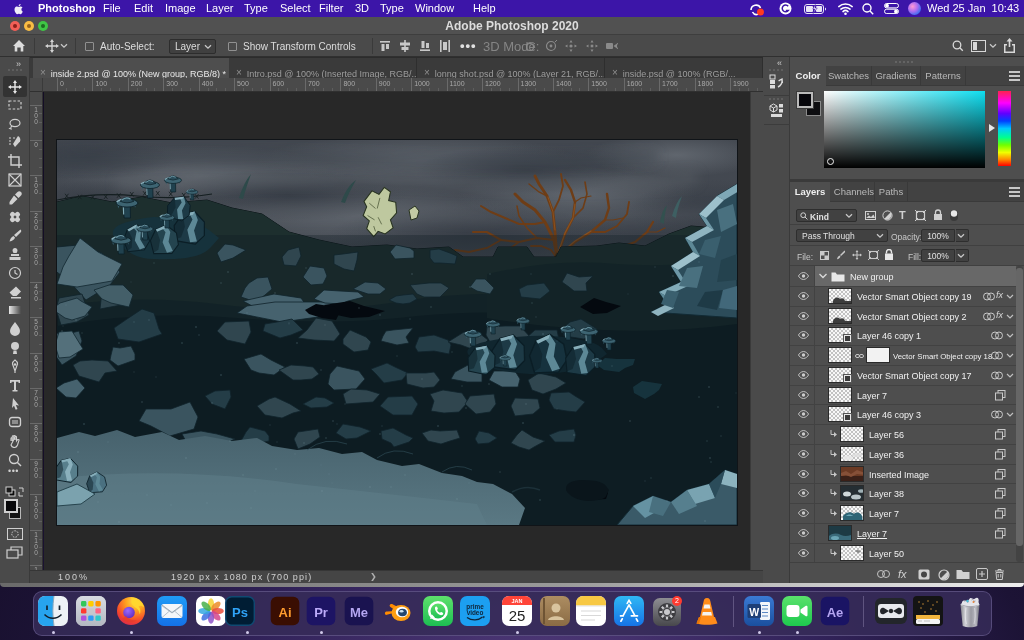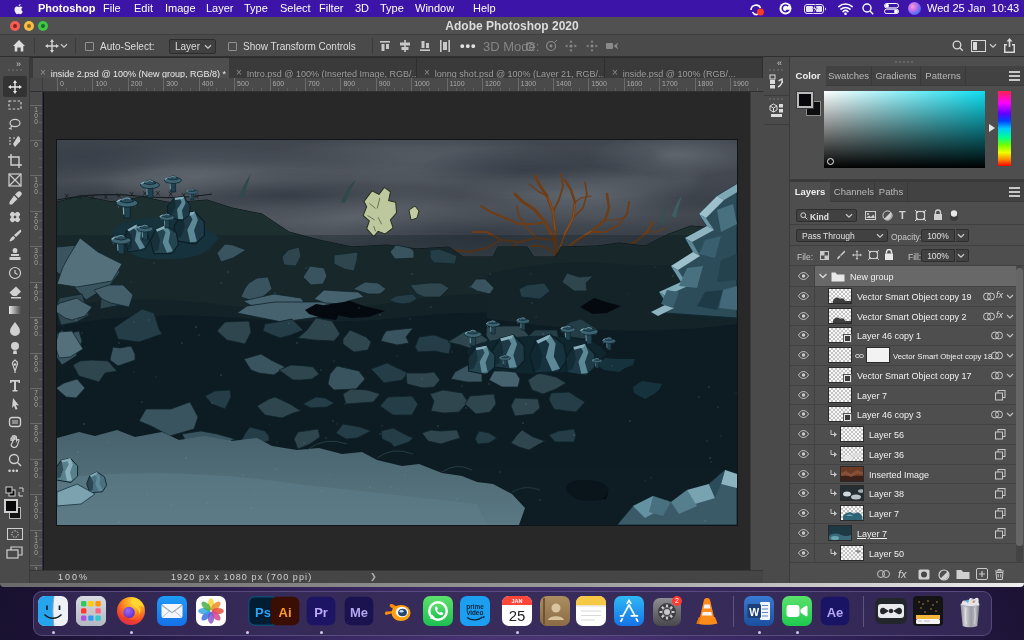--- a/index.html
+++ b/index.html
@@ -1465,21 +1465,21 @@
       <rect width="30" height="30" rx="7" fill="#fff"></rect>
       <ellipse cx="15" cy="8.2" rx="3.1" ry="6" fill="#f5d432" opacity="0.85" transform="rotate(0 15 15)"></ellipse>
       <ellipse cx="15" cy="8.2" rx="3.1" ry="6" fill="#eb8c28" opacity="0.85" transform="rotate(45 15 15)"></ellipse>
       <ellipse cx="15" cy="8.2" rx="3.1" ry="6" fill="#e84e3c" opacity="0.85" transform="rotate(90 15 15)"></ellipse>
       <ellipse cx="15" cy="8.2" rx="3.1" ry="6" fill="#d2448c" opacity="0.85" transform="rotate(135 15 15)"></ellipse>
       <ellipse cx="15" cy="8.2" rx="3.1" ry="6" fill="#8e52c8" opacity="0.85" transform="rotate(180 15 15)"></ellipse>
       <ellipse cx="15" cy="8.2" rx="3.1" ry="6" fill="#3c6ee0" opacity="0.85" transform="rotate(225 15 15)"></ellipse>
       <ellipse cx="15" cy="8.2" rx="3.1" ry="6" fill="#35a8e0" opacity="0.85" transform="rotate(270 15 15)"></ellipse>
       <ellipse cx="15" cy="8.2" rx="3.1" ry="6" fill="#48b04a" opacity="0.85" transform="rotate(315 15 15)"></ellipse>
     </svg></div>
-<div class="ab" style="left:248px;top:596px;width:30px;height:30px;"><svg width="30" height="30" viewBox="0 0 30 30">
+<div class="ab" style="left:225px;top:596px;width:30px;height:30px;"><svg width="30" height="30" viewBox="0 0 30 30">
       <rect x="0.7" y="0.7" width="28.6" height="28.6" rx="6" fill="#001d34" stroke="#0f4a72" stroke-width="1.4"></rect>
 <text x="15" y="20.5" text-anchor="middle" font-family="Liberation Sans" font-weight="bold" font-size="13" fill="#2fa3f7">Ps</text>
     </svg></div>
 <div class="ab" style="left:270px;top:596px;width:30px;height:30px;"><svg width="30" height="30" viewBox="0 0 30 30">
       <rect x="0.7" y="0.7" width="28.6" height="28.6" rx="6" fill="#3a0e02"></rect>
 <text x="15" y="20.5" text-anchor="middle" font-family="Liberation Sans" font-weight="bold" font-size="13" fill="#ff9c2e">Ai</text>
     </svg></div>
 <div class="ab" style="left:306px;top:596px;width:30px;height:30px;"><svg width="30" height="30" viewBox="0 0 30 30">
       <rect x="0.7" y="0.7" width="28.6" height="28.6" rx="6" fill="#1d1464"></rect>
 <text x="15" y="20.5" text-anchor="middle" font-family="Liberation Sans" font-weight="bold" font-size="13" fill="#bcabfa">Pr</text>

